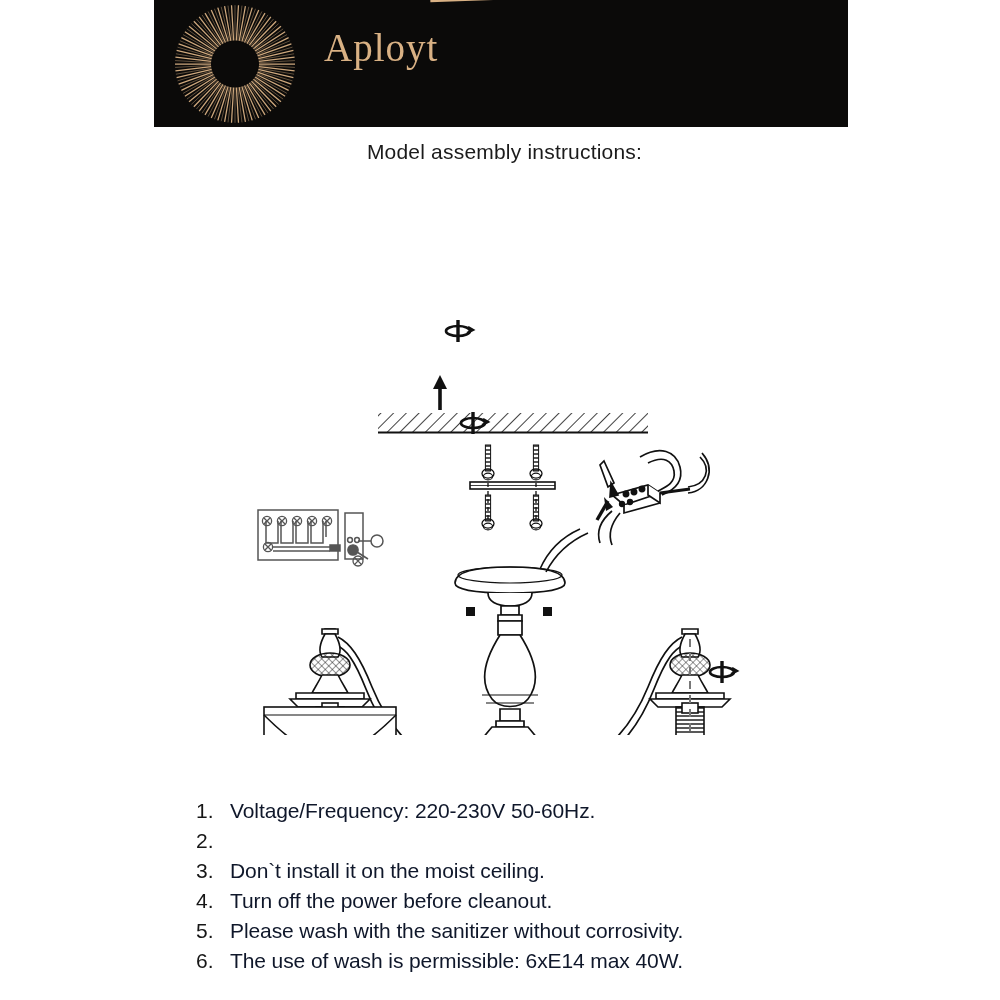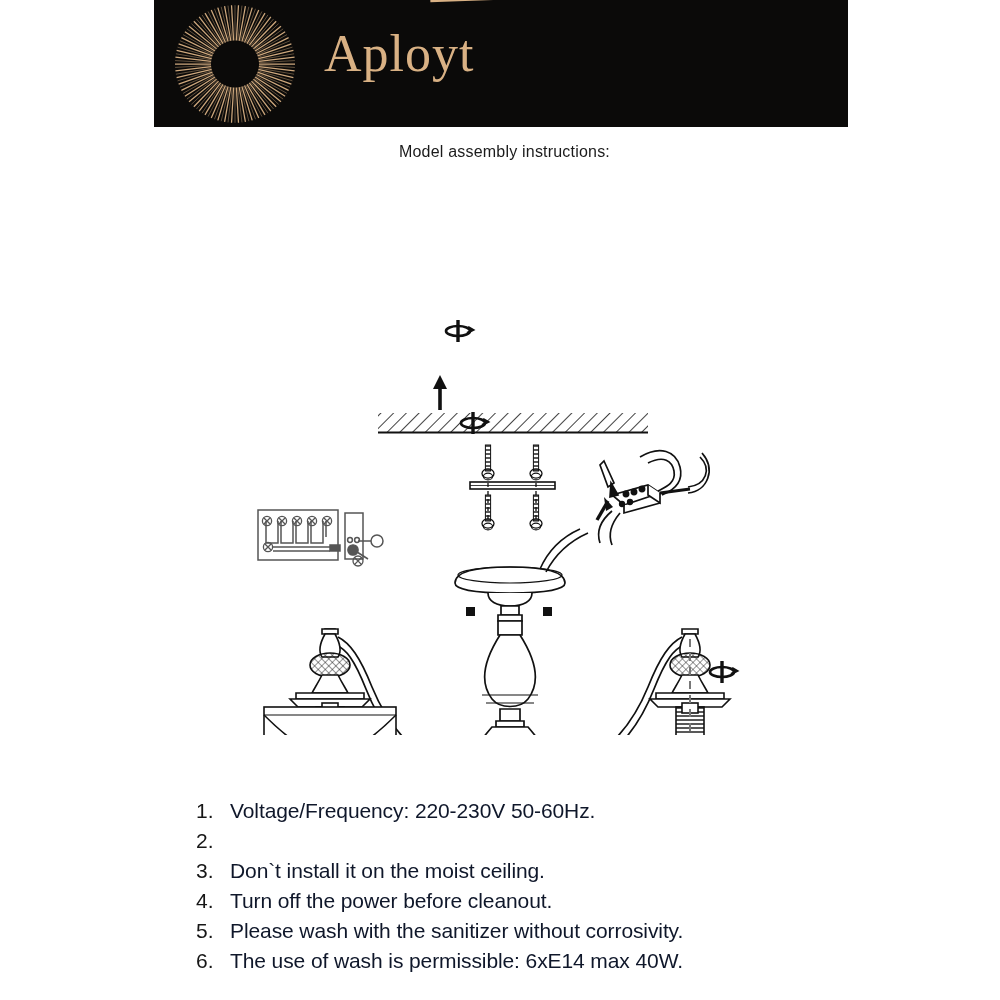--- a/index.html
+++ b/index.html
@@ -35,39 +35,39 @@
     left: 0; top: 0;
     width: 694px;
     height: 127px;
     display: block;
   }
   .wordmark {
     position: absolute;
     left: 170px;
     top: 28px;
     font-family: "Liberation Serif", serif;
-    font-size: 52px;
+    font-size: 39px;
     letter-spacing: 1px;
     color: #d9b184;
     font-weight: 400;
     line-height: 1;
     white-space: nowrap;
   }
 
   
   #title-block {
     position: absolute;
     left: 0;
     top: 138px;
     width: 1000px;
     text-align: center;
   }
   .title-line {
     font-family: "Liberation Sans", sans-serif;
-    font-size: 16px;
+    font-size: 21px;
     color: #1b1b1b;
     line-height: 27px;
     letter-spacing: 0.2px;
     padding-left: 9px;
   }
 
   
   #diagram {
     position: absolute;
     left: 0px;

